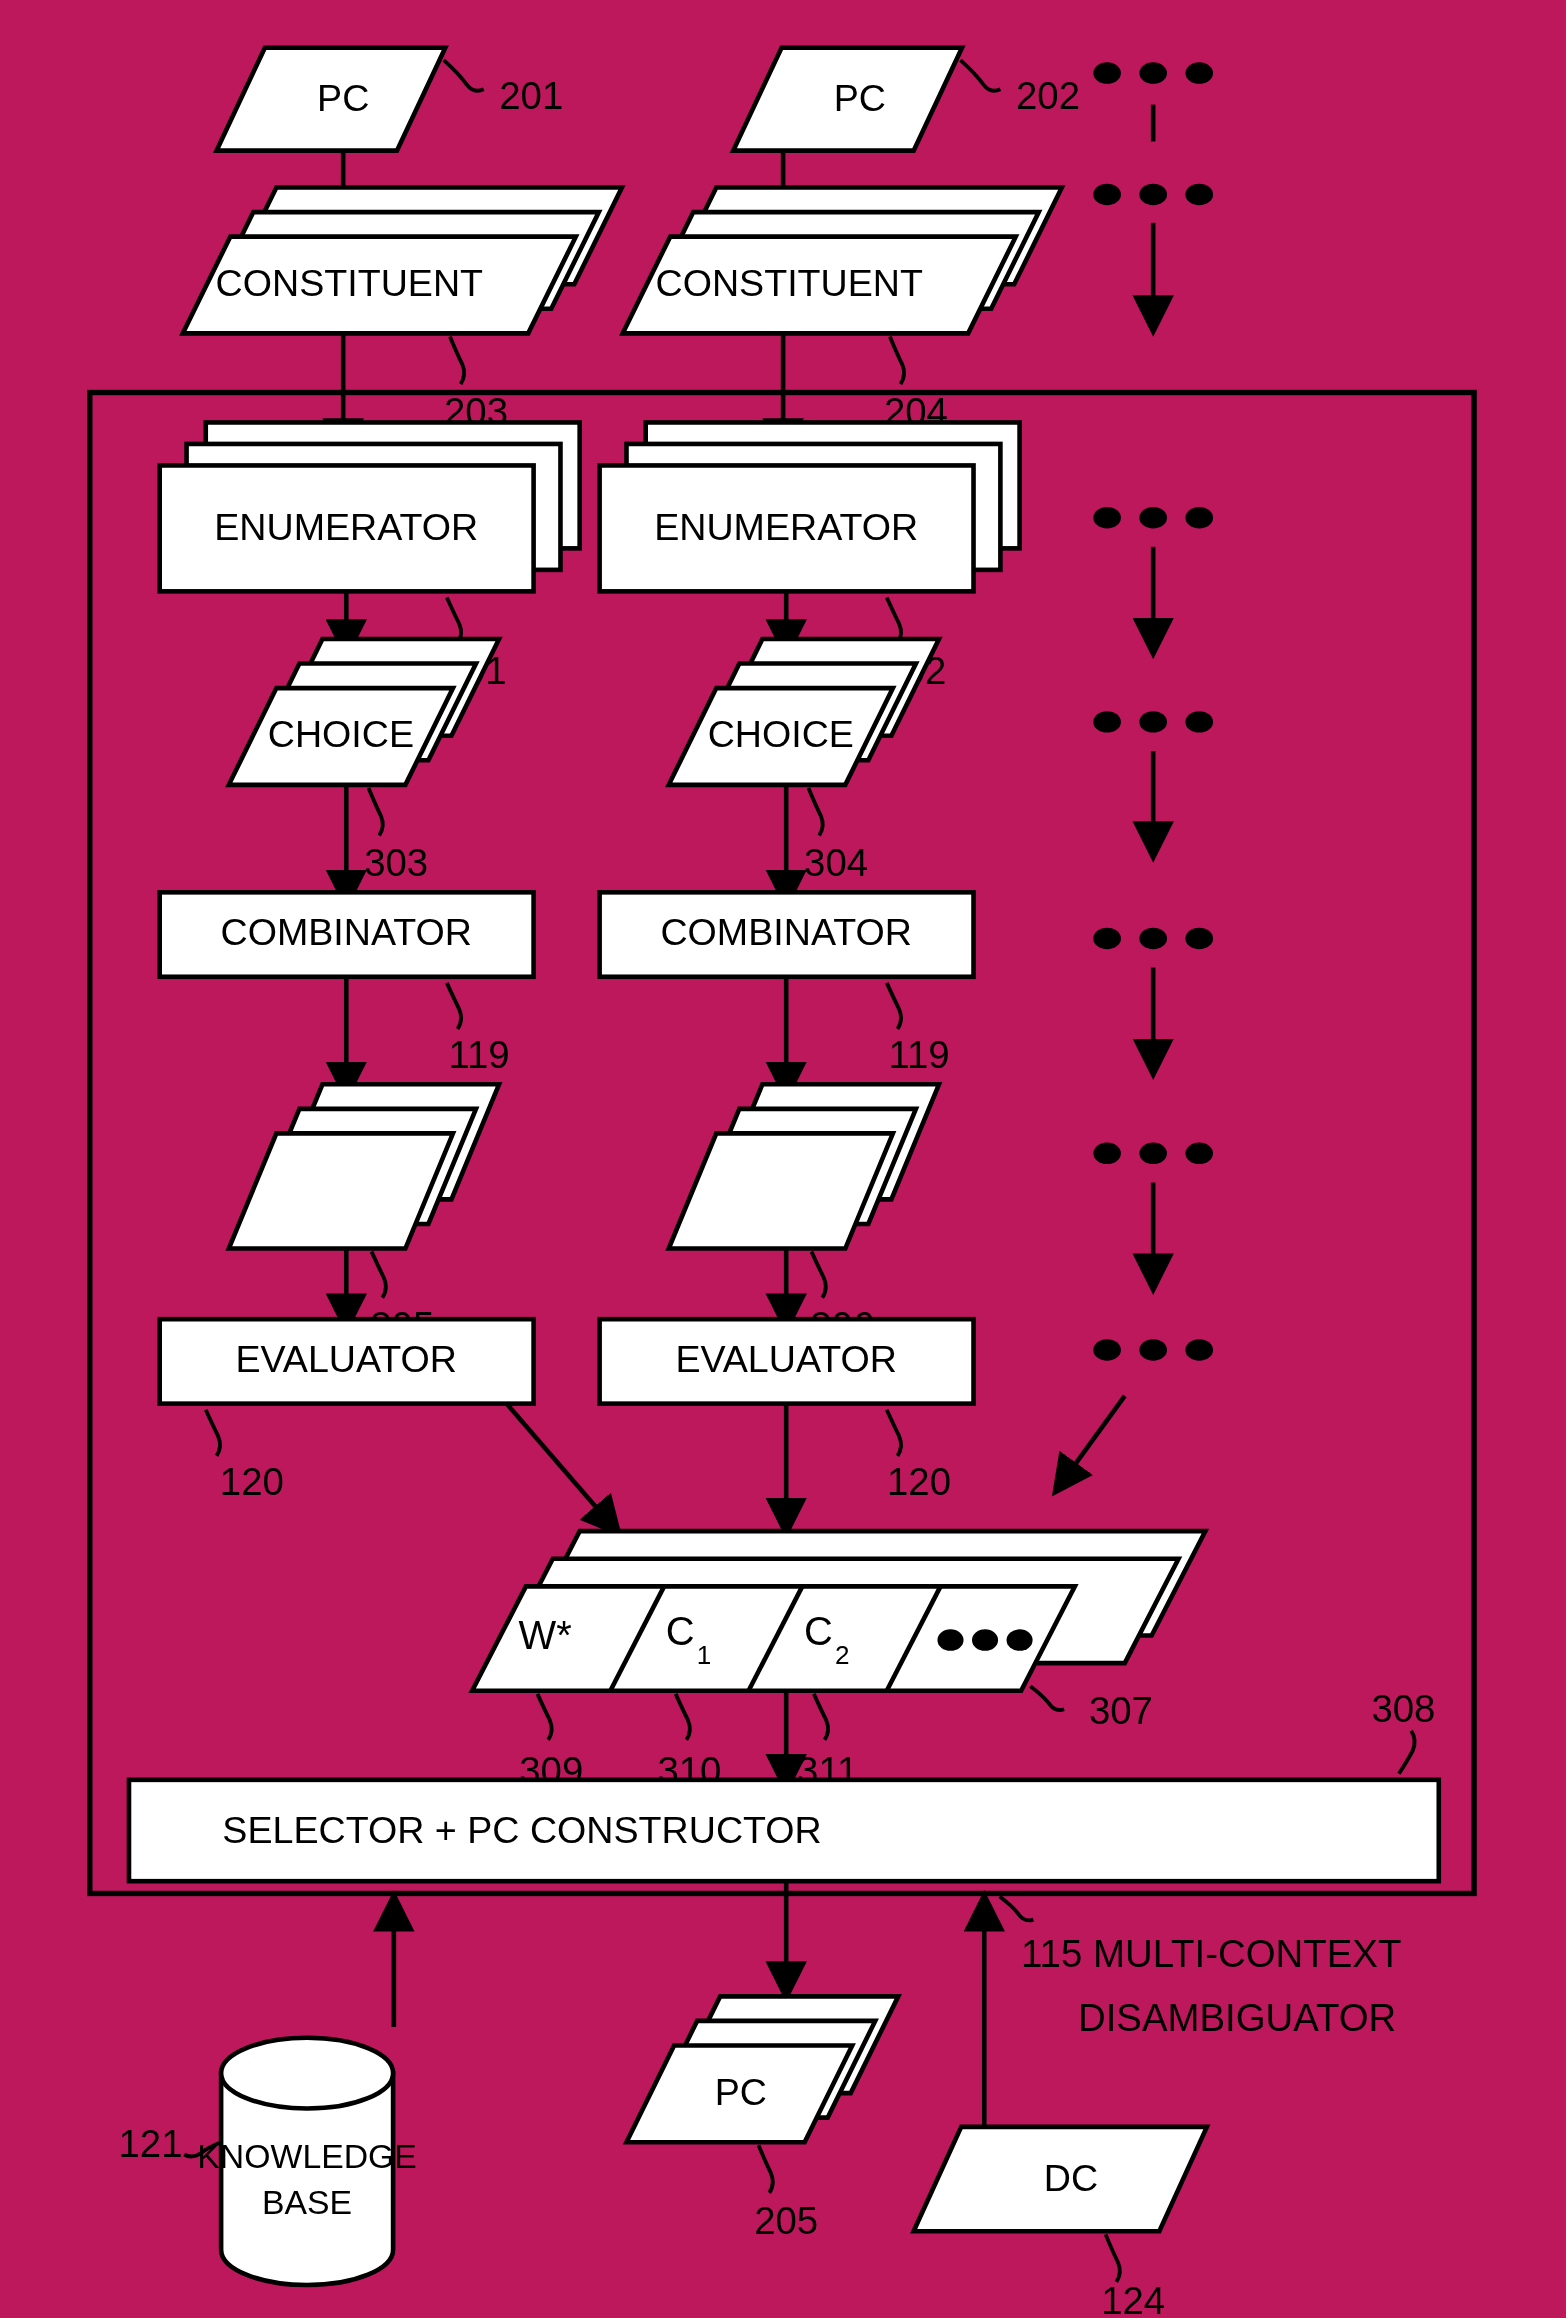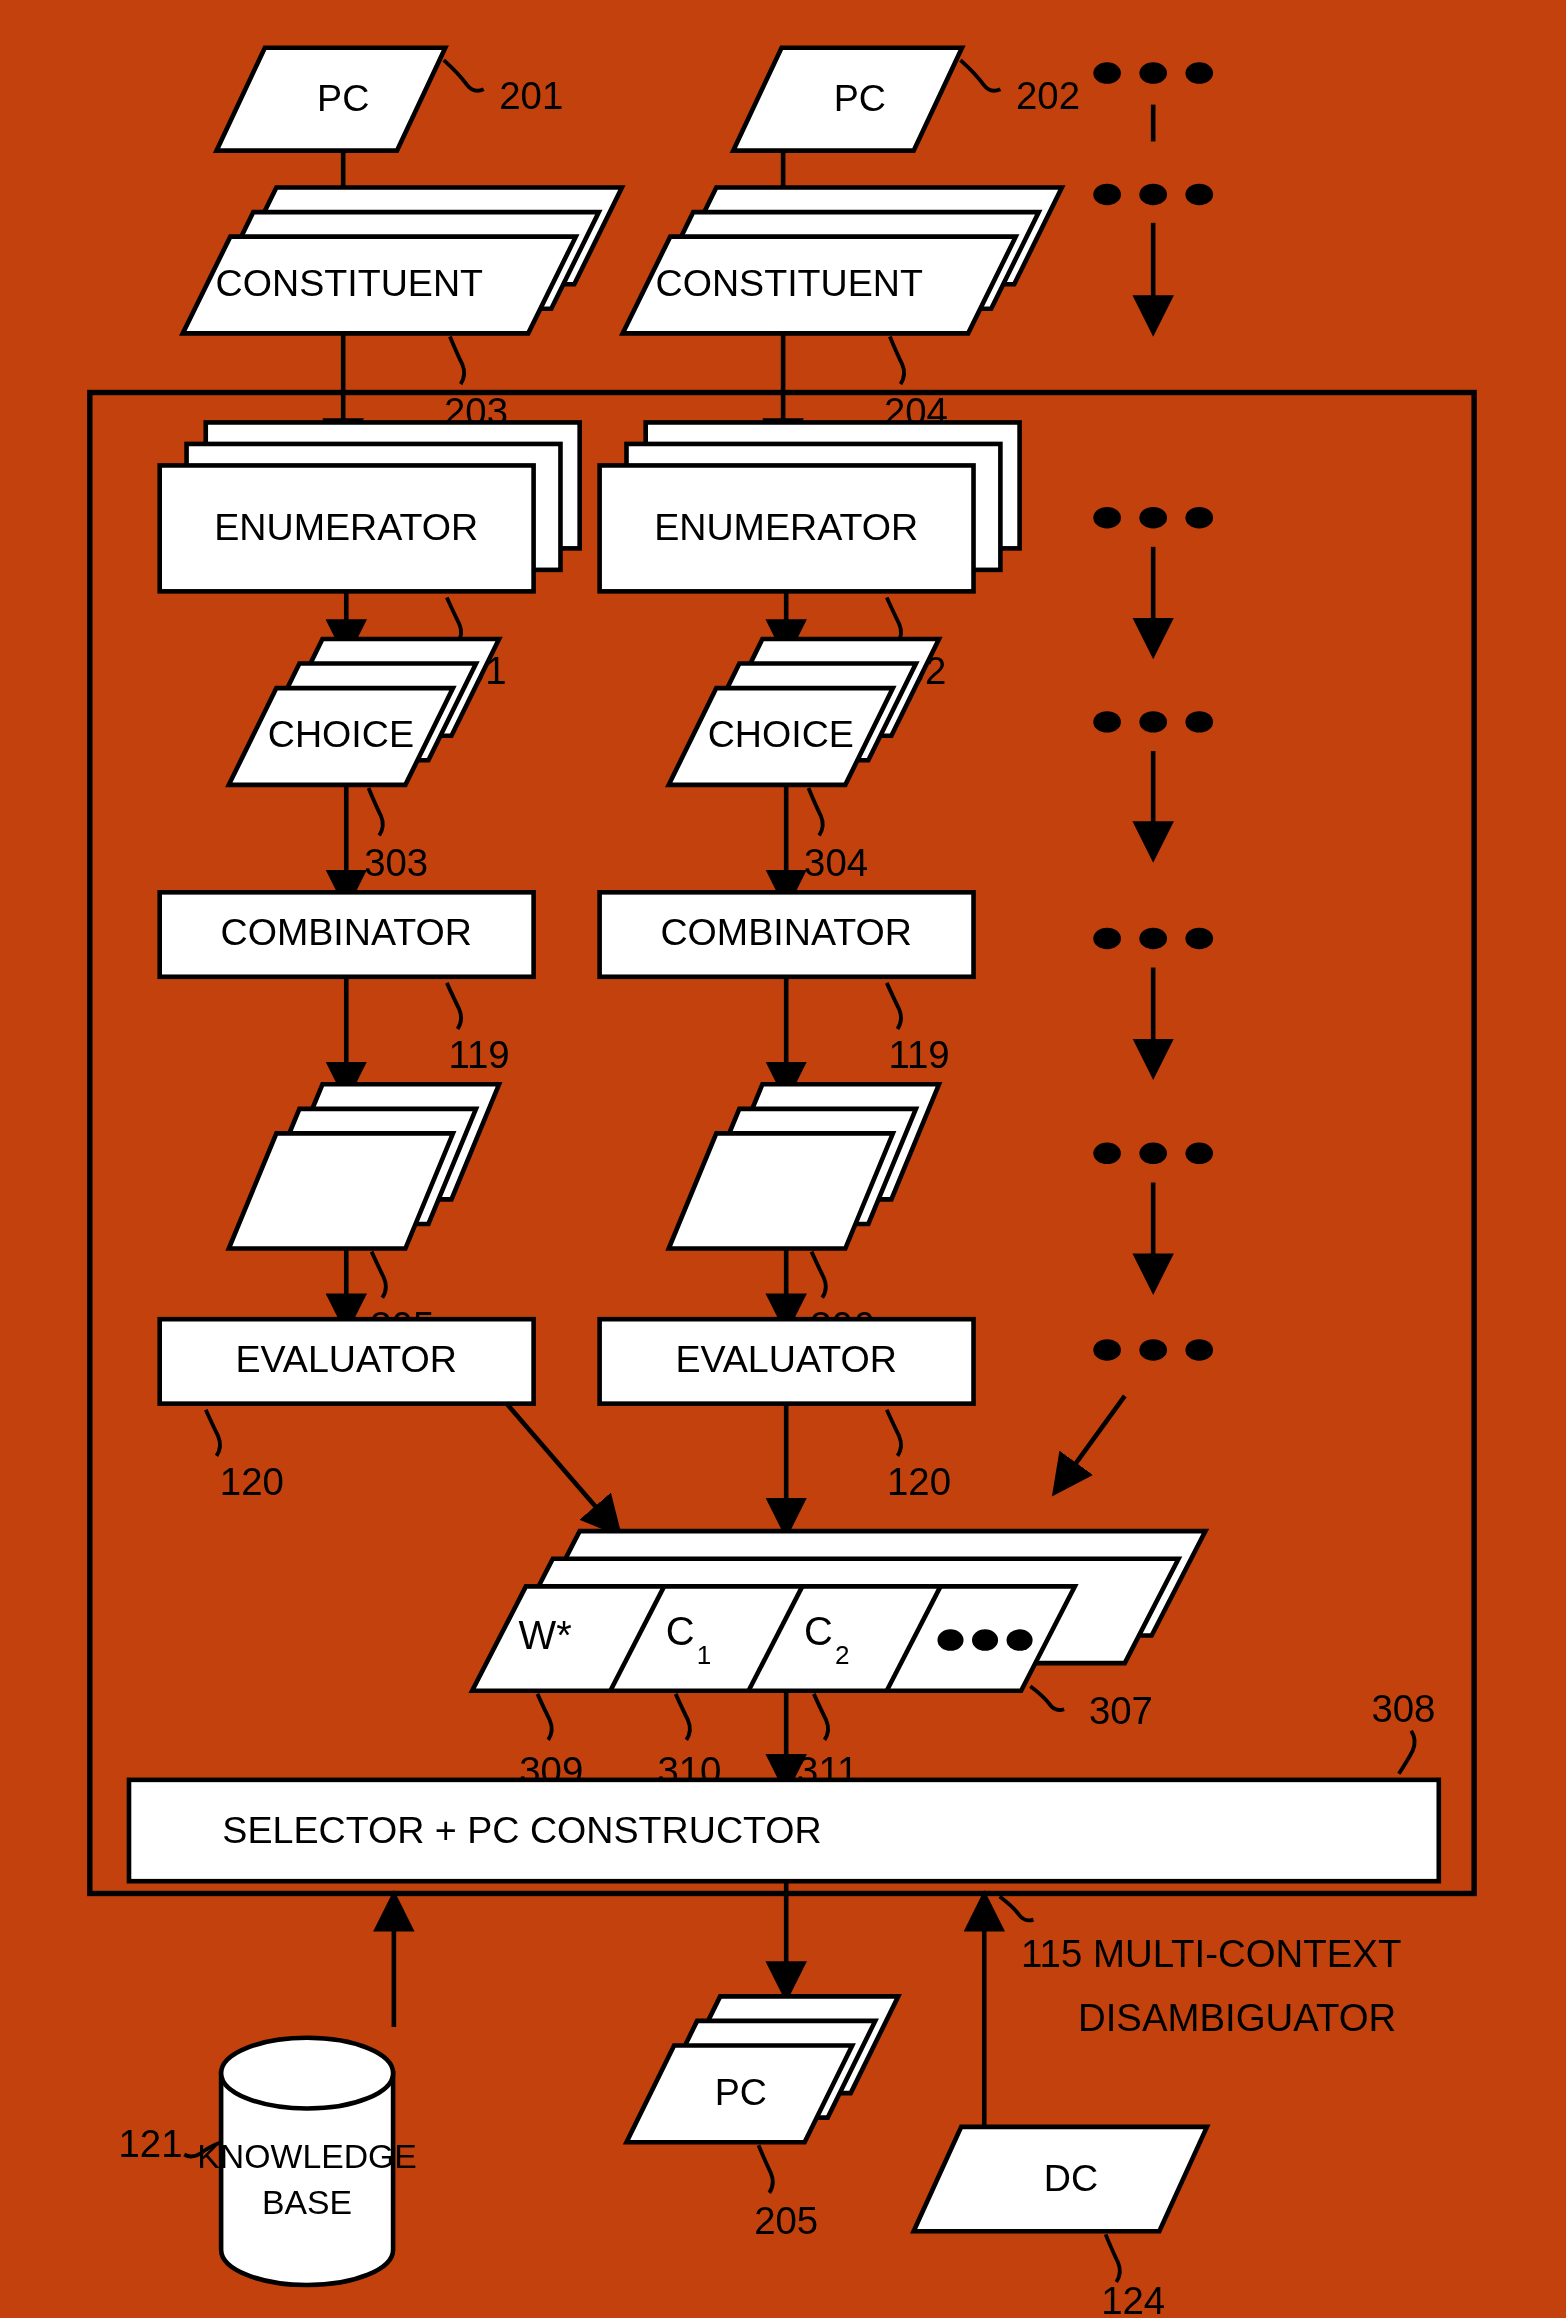--- a/index.html
+++ b/index.html
@@ -8,21 +8,21 @@
     padding: 0;
     background: #ffffff;
   }
   body {
     font-family: "Liberation Sans", sans-serif;
   }
   #figure {
     position: relative;
     width: 1567px;
     height: 2319px;
-    background: #c2410c;
+    background: #be185d;
     overflow: hidden;
   }
   #figure svg {
     position: absolute;
     left: 0;
     top: 0;
     width: 1567px;
     height: 2319px;
   }
   .lbl {

